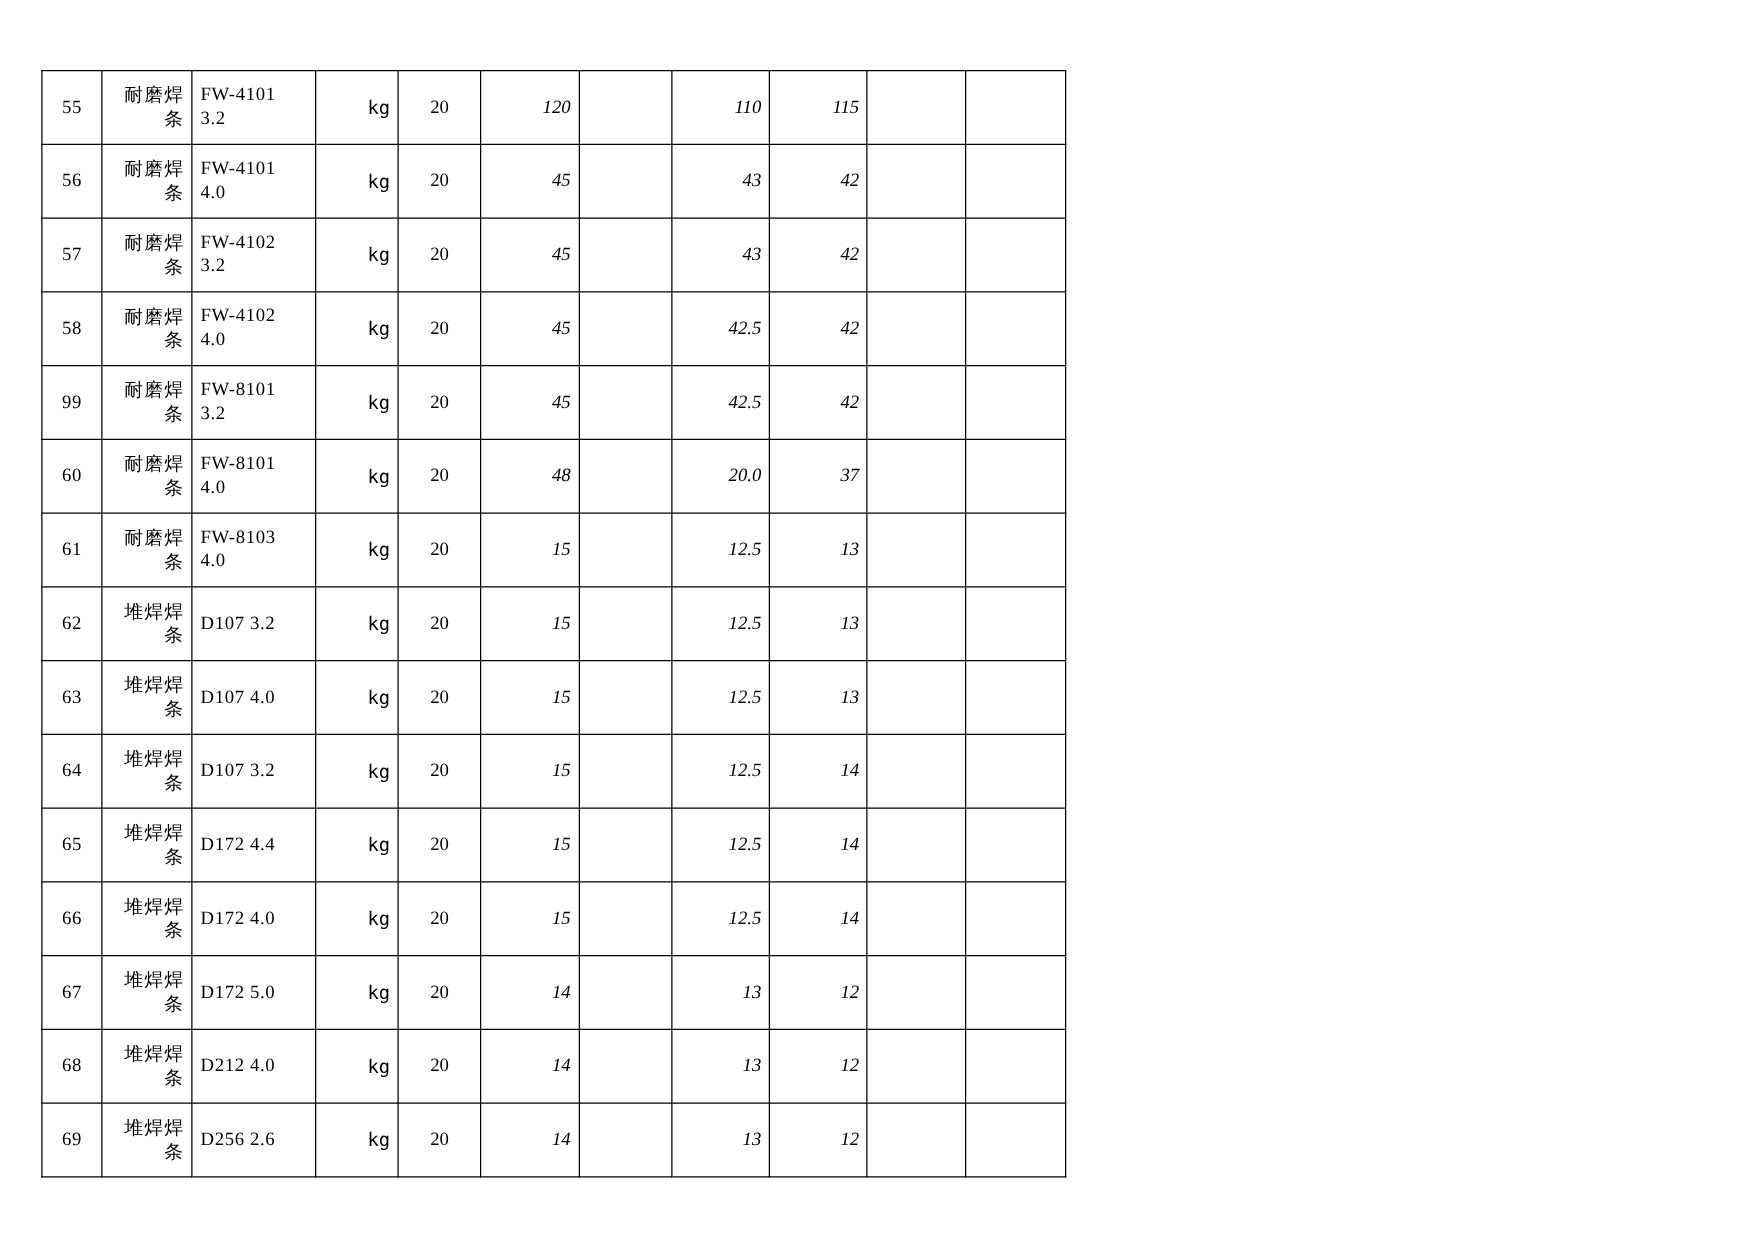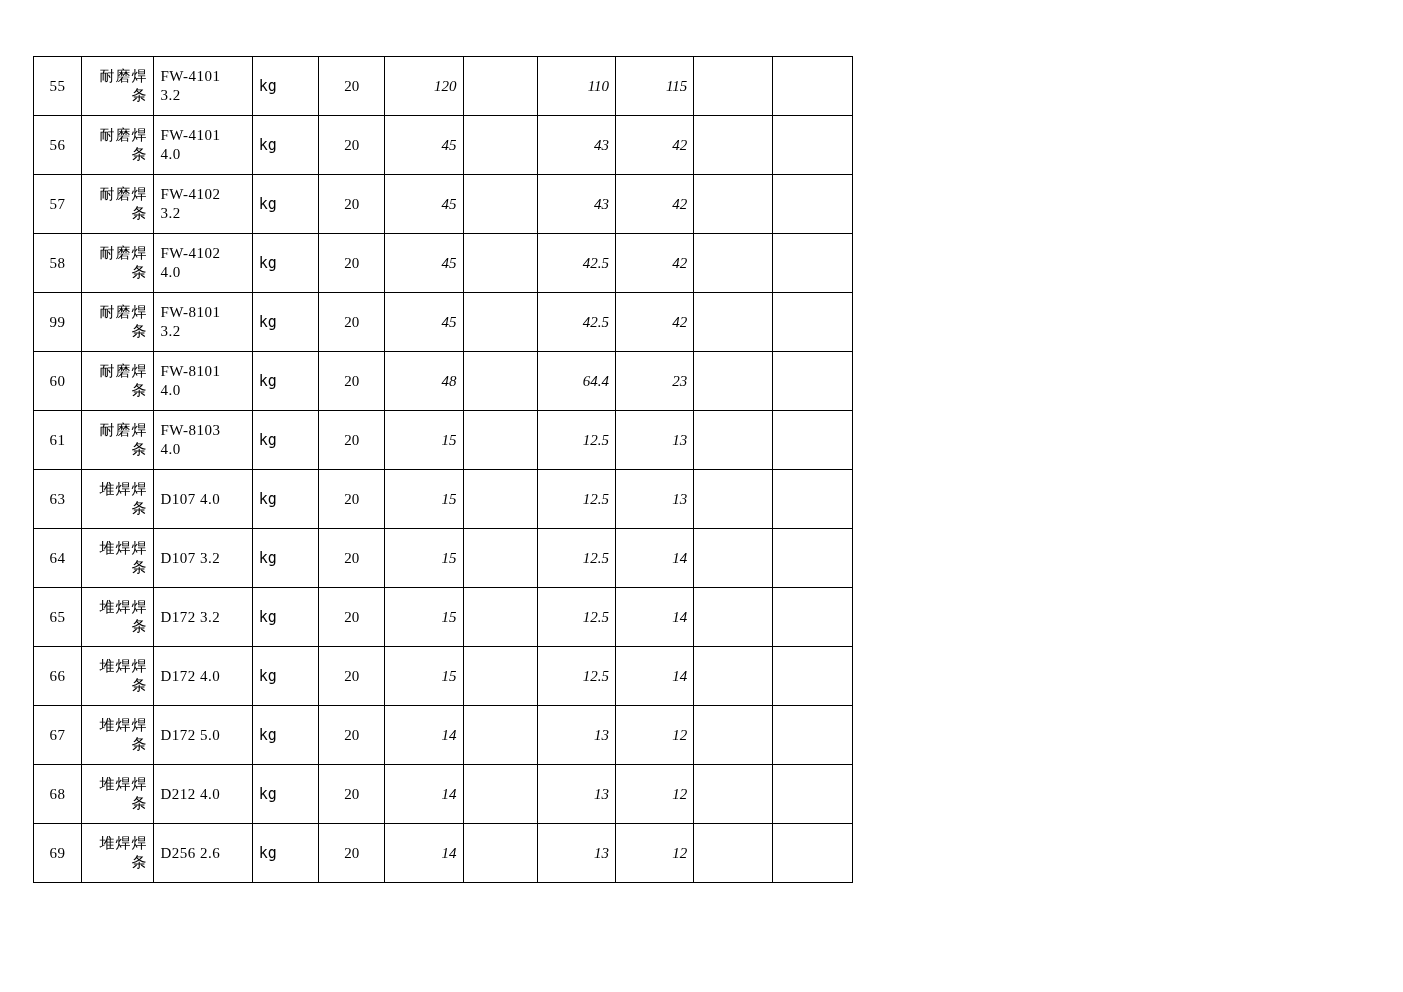--- a/index.html
+++ b/index.html
@@ -44,21 +44,21 @@
   col.c-p1    { width: 78px; }
   col.c-blank1{ width: 74px; }
   col.c-p2    { width: 78px; }
   col.c-p3    { width: 78px; }
   col.c-blank2{ width: 78px; }
   col.c-blank3{ width: 80px; }
 
   td.idx   { text-align: center; font-family: "Liberation Serif", serif; letter-spacing: 0.5px; }
   td.name  { text-align: right; font-family: "DejaVu Sans", sans-serif; font-size: 14px; letter-spacing: 1px; }
   td.spec  { text-align: left; font-family: Liberation Serif, serif; font-size: 14px; letter-spacing: 0.5px; }
-  td.unit  { text-align: left; font-family: "DejaVu Sans Mono", monospace; font-size: 14px; }
+  td.unit  { text-align: right; font-family: "DejaVu Sans Mono", monospace; font-size: 14px; }
   td.qty   { text-align: center; font-family: "Liberation Serif", serif; border-radius: 18px; }
   td.num   { text-align: right; font-family: "Liberation Serif", serif; padding-right: 8px; font-style: italic; }
   td.blank { }
 </style>
 </head>
 <body>
 
 <div id="sheet">
   <table class="grid">
     <colgroup>
@@ -147,40 +147,53 @@
         </tr>
         <tr>
           <td class="idx">60</td>
           <td class="name">耐磨焊条</td>
           <td class="spec">FW-8101
 4.0</td>
           <td class="unit">kg</td>
           <td class="qty">20</td>
           <td class="num">48</td>
           <td class="blank"></td>
-          <td class="num">64.4</td>
-          <td class="num">23</td>
+          <td class="num">20.0</td>
+          <td class="num">37</td>
           <td class="blank"></td>
           <td class="blank"></td>
         </tr>
         <tr>
           <td class="idx">61</td>
           <td class="name">耐磨焊条</td>
           <td class="spec">FW-8103
 4.0</td>
           <td class="unit">kg</td>
           <td class="qty">20</td>
           <td class="num">15</td>
           <td class="blank"></td>
           <td class="num">12.5</td>
           <td class="num">13</td>
           <td class="blank"></td>
           <td class="blank"></td>
         </tr>
         <tr>
+          <td class="idx">62</td>
+          <td class="name">堆焊焊条</td>
+          <td class="spec">D107 3.2</td>
+          <td class="unit">kg</td>
+          <td class="qty">20</td>
+          <td class="num">15</td>
+          <td class="blank"></td>
+          <td class="num">12.5</td>
+          <td class="num">13</td>
+          <td class="blank"></td>
+          <td class="blank"></td>
+        </tr>
+        <tr>
           <td class="idx">63</td>
           <td class="name">堆焊焊条</td>
           <td class="spec">D107 4.0</td>
           <td class="unit">kg</td>
           <td class="qty">20</td>
           <td class="num">15</td>
           <td class="blank"></td>
           <td class="num">12.5</td>
           <td class="num">13</td>
           <td class="blank"></td>
@@ -195,21 +208,21 @@
           <td class="num">15</td>
           <td class="blank"></td>
           <td class="num">12.5</td>
           <td class="num">14</td>
           <td class="blank"></td>
           <td class="blank"></td>
         </tr>
         <tr>
           <td class="idx">65</td>
           <td class="name">堆焊焊条</td>
-          <td class="spec">D172 3.2</td>
+          <td class="spec">D172 4.4</td>
           <td class="unit">kg</td>
           <td class="qty">20</td>
           <td class="num">15</td>
           <td class="blank"></td>
           <td class="num">12.5</td>
           <td class="num">14</td>
           <td class="blank"></td>
           <td class="blank"></td>
         </tr>
         <tr>

